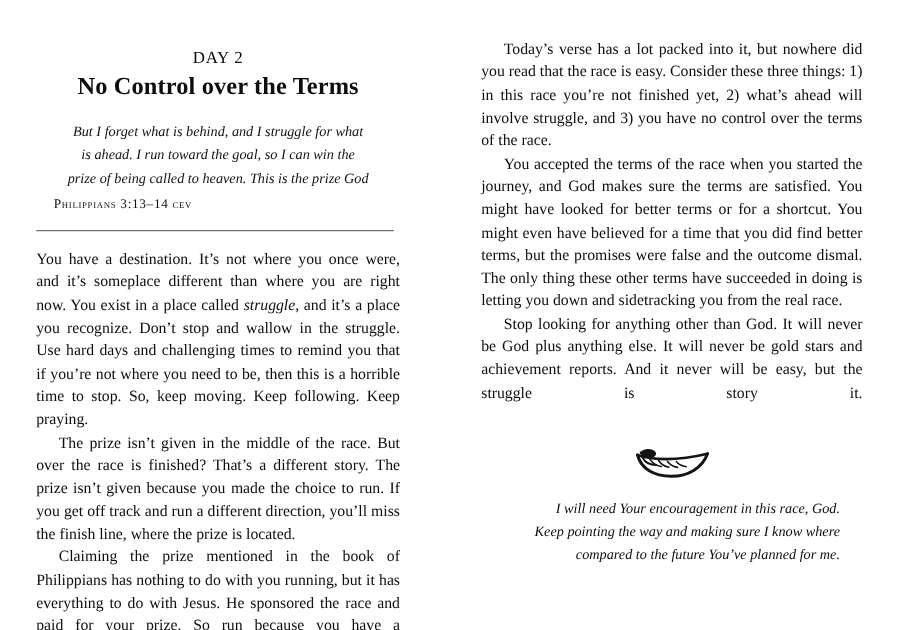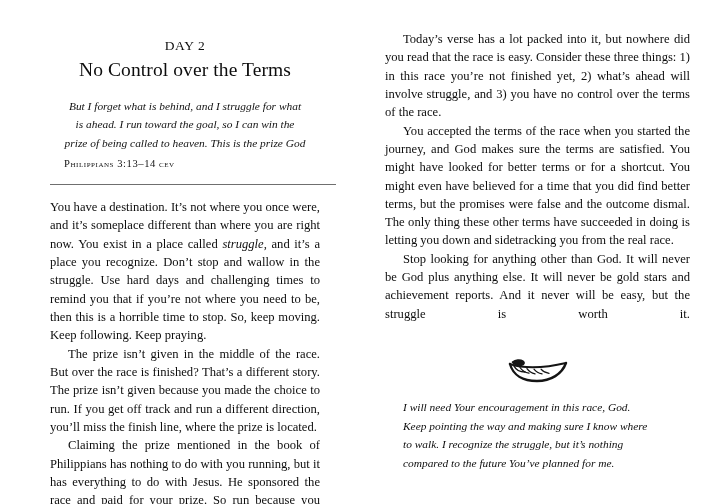--- a/index.html
+++ b/index.html
@@ -20,39 +20,39 @@
     position: absolute;
     inset: 0;
     display: flex;
   }
   .page {
     position: relative;
     box-sizing: border-box;
   }
   .page-left {
     width: 360px;
-    padding: 30px 40px 0 50px;
+    padding: 30px 40px 0 29px;
   }
   .page-right {
     width: 360px;
     padding: 30px 30px 0 25px;
   }
 
   
   .day-label {
     text-align: center;
     font-size: 13.5px;
     letter-spacing: 0.6px;
     margin: 8px 0 4px 0;
     line-height: 1.2;
   }
   .chapter-title {
     text-align: center;
     font-size: 19.5px;
-    font-weight: normal;
+    font-weight: bold;
     letter-spacing: 0.1px;
     margin: 0 0 14px 0;
     line-height: 1.25;
     white-space: nowrap;
   }
 
   
   .epigraph {
     text-align: center;
     font-style: italic;
@@ -105,21 +105,21 @@
     display: flex;
     justify-content: center;
     align-items: center;
     margin: 17px 0 14px 0;
     height: 26px;
   }
   .ornament svg { display: block; }
 
   
   .prayer {
-    text-align: left;
+    text-align: right;
     font-style: italic;
     font-size: 11.4px;
     line-height: 1.63;
     margin: 0 18px;
   }
   .prayer-line { display: block; }
 </style>
 </head>
 <body>
 
@@ -145,21 +145,21 @@
       <p class="indent">The prize isn’t given in the middle of the race. But over the race is finished? That’s a different story. The prize isn’t given because you made the choice to run. If you get off track and run a different direction, you’ll miss the finish line, where the prize is located.</p>
       <p class="indent">Claiming the prize mentioned in the book of Philippians has nothing to do with you running, but it has everything to do with Jesus. He sponsored the race and paid for your prize. So run because you have a destination (heaven) and there’s a prize waiting (life forever with God).</p>
     </div>
   </div>
 
   <div class="page page-right">
 
     <div class="body-copy">
       <p class="indent">Today’s verse has a lot packed into it, but nowhere did you read that the race is easy. Consider these three things: 1) in this race you’re not finished yet, 2) what’s ahead will involve struggle, and 3) you have no control over the terms of the race.</p>
       <p class="indent">You accepted the terms of the race when you started the journey, and God makes sure the terms are satisfied. You might have looked for better terms or for a shortcut. You might even have believed for a time that you did find better terms, but the promises were false and the outcome dismal. The only thing these other terms have succeeded in doing is letting you down and sidetracking you from the real race.</p>
-      <p class="indent">Stop looking for anything other than God. It will never be God plus anything else. It will never be gold stars and achievement reports. And it never will be easy, but the struggle is worth it.</p>
+      <p class="indent">Stop looking for anything other than God. It will never be God plus anything else. It will never be gold stars and achievement reports. And it never will be easy, but the struggle is story it.</p>
     </div>
 
     <div class="ornament">
       <svg width="62" height="26" viewBox="0 0 62 26" aria-hidden="true">
         <g fill="none" stroke="#141414" stroke-linecap="round" stroke-linejoin="round">
           <path d="M3 6 C6 17, 16 23, 30 23 C44 23, 55 16, 59 5" stroke-width="2.4"></path>
           <path d="M3 6 C14 10, 34 11, 59 5" stroke-width="2.2"></path>
           <path d="M7 8 C9 12, 13 14, 18 14" stroke-width="1.5"></path>
           <path d="M13 9.5 C15 12.5, 18 14.5, 22 15.2" stroke-width="1.3"></path>
           <path d="M20 10.6 C22 13.4, 25 15.2, 28 15.8" stroke-width="1.3"></path>
@@ -167,18 +167,17 @@
           <path d="M34 11.2 C36 13.6, 39 15, 42 15.4" stroke-width="1.2"></path>
           <path d="M5.5 4.2 C8.5 1.8, 13 1.2, 16 3.2 C18 4.6, 17.2 6.8, 14.5 7.2
                    C11 7.7, 7.5 6.6, 5.5 4.2 Z" stroke-width="1.6" fill="#141414"></path>
         </g>
       </svg>
     </div>
 
     <div class="prayer">
       <span class="prayer-line">I will need Your encouragement in this race, God.</span>
       <span class="prayer-line">Keep pointing the way and making sure I know where</span>
-      <span class="prayer-line">to walk. I recognize the struggle, but it’s nothing</span>
       <span class="prayer-line">compared to the future You’ve planned for me.</span>
     </div>
   </div>
 
 </div>
 
 </body></html>

